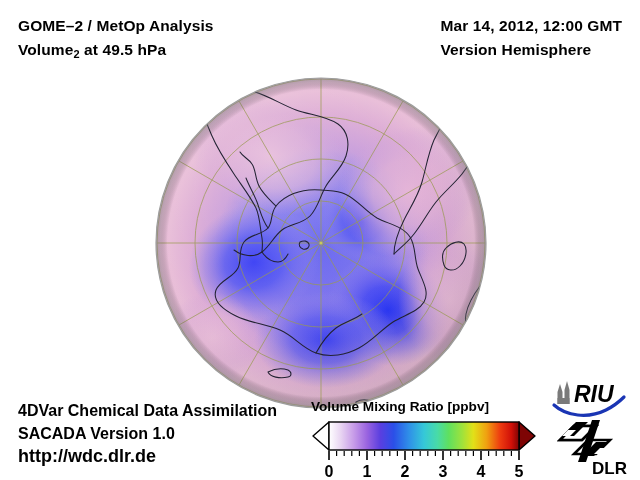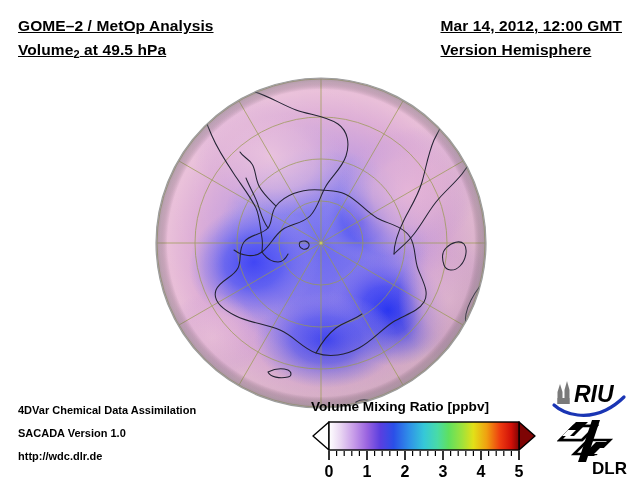--- a/index.html
+++ b/index.html
@@ -8,34 +8,34 @@
     font-family:"Liberation Sans", sans-serif;
     color:#000000;overflow:hidden;position:relative;
   }
   .page{position:absolute;left:0;top:0;width:640px;height:480px;}
 
   
   .hdr-left{position:absolute;left:18px;top:14px;}
   .hdr-right{position:absolute;right:18px;top:14px;text-align:left;}
   .hdr-line{
     font-size:15.5px;font-weight:bold;letter-spacing:.1px;
-    line-height:24px;white-space:nowrap;text-decoration:underline;
+    line-height:24px;white-space:nowrap;
   }
   .sub{font-size:11px;vertical-align:-3px;font-weight:bold;}
 
   
   .globe-wrap{position:absolute;left:150px;top:72px;width:342px;height:342px;}
   .globe-wrap svg{display:block;}
 
   
   .footer{position:absolute;left:18px;top:399px;}
   .footer div{
-    font-size:11px;font-weight:bold;line-height:23px;white-space:nowrap;
+    font-size:16px;font-weight:bold;line-height:23px;white-space:nowrap;
   }
-  .footer div.url{font-size:11px;}
+  .footer div.url{font-size:18px;}
 
   
   .cbar{position:absolute;left:311px;top:398px;width:226px;}
   .cbar-title{
     font-size:13.6px;font-weight:bold;text-align:left;
     white-space:nowrap;line-height:18px;margin-bottom:4px;
   }
   .cbar-svg{display:block;}
 
   

